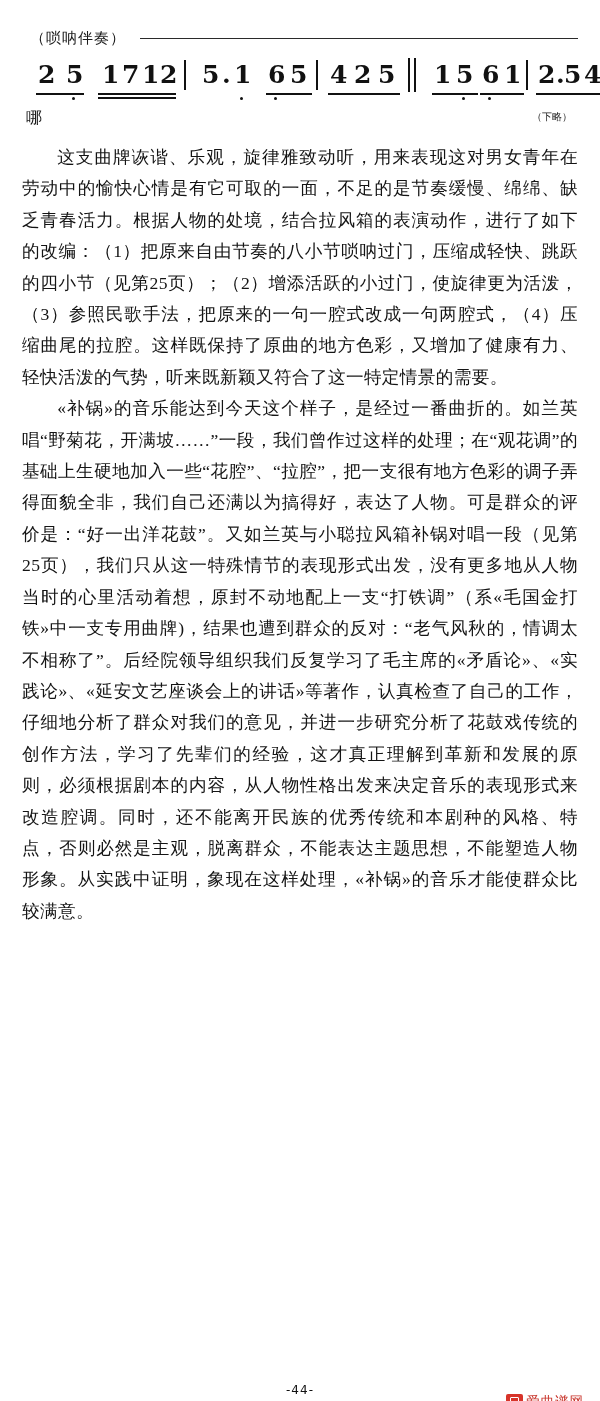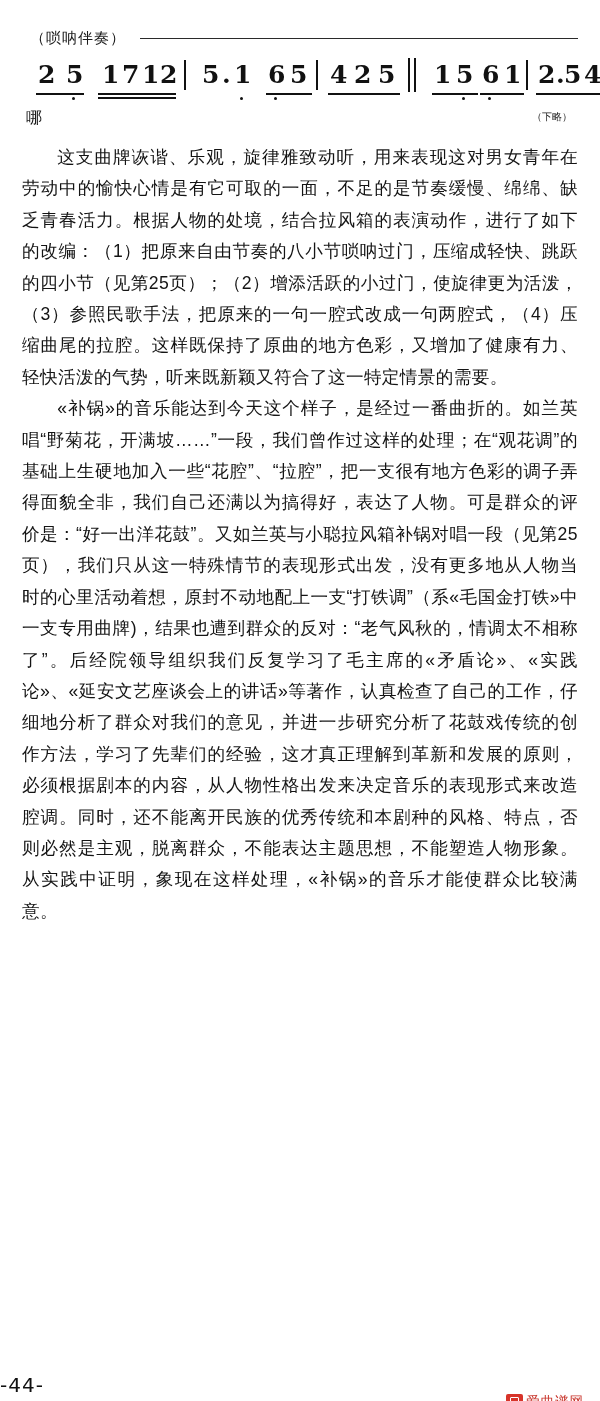--- a/index.html
+++ b/index.html
@@ -102,39 +102,39 @@
     right: 6px;
     top: 2px;
     font-size: 10px;
   }
 
   
   .body-text {
     margin-top: 6px;
   }
   .para {
-    font-family: Liberation Sans, sans-serif;
+    font-family: Liberation Serif, serif;
     font-size: 17.6px;
     line-height: 31.4px;
     text-align: justify;
     text-justify: inter-character;
     text-indent: 2em;
     margin: 0 0 0 0;
     letter-spacing: 0.4px;
     color: #141414;
   }
 
   
   .page-number {
     position: absolute;
     left: 0;
     right: 0;
     bottom: 26px;
-    text-align: left;
-    font-size: 20px;
+    text-align: center;
+    font-size: 12px;
     letter-spacing: 1px;
     color: #111;
   }
   .watermark {
     position: absolute;
     right: 16px;
     bottom: 12px;
     display: flex;
     align-items: flex-end;
     gap: 3px;

